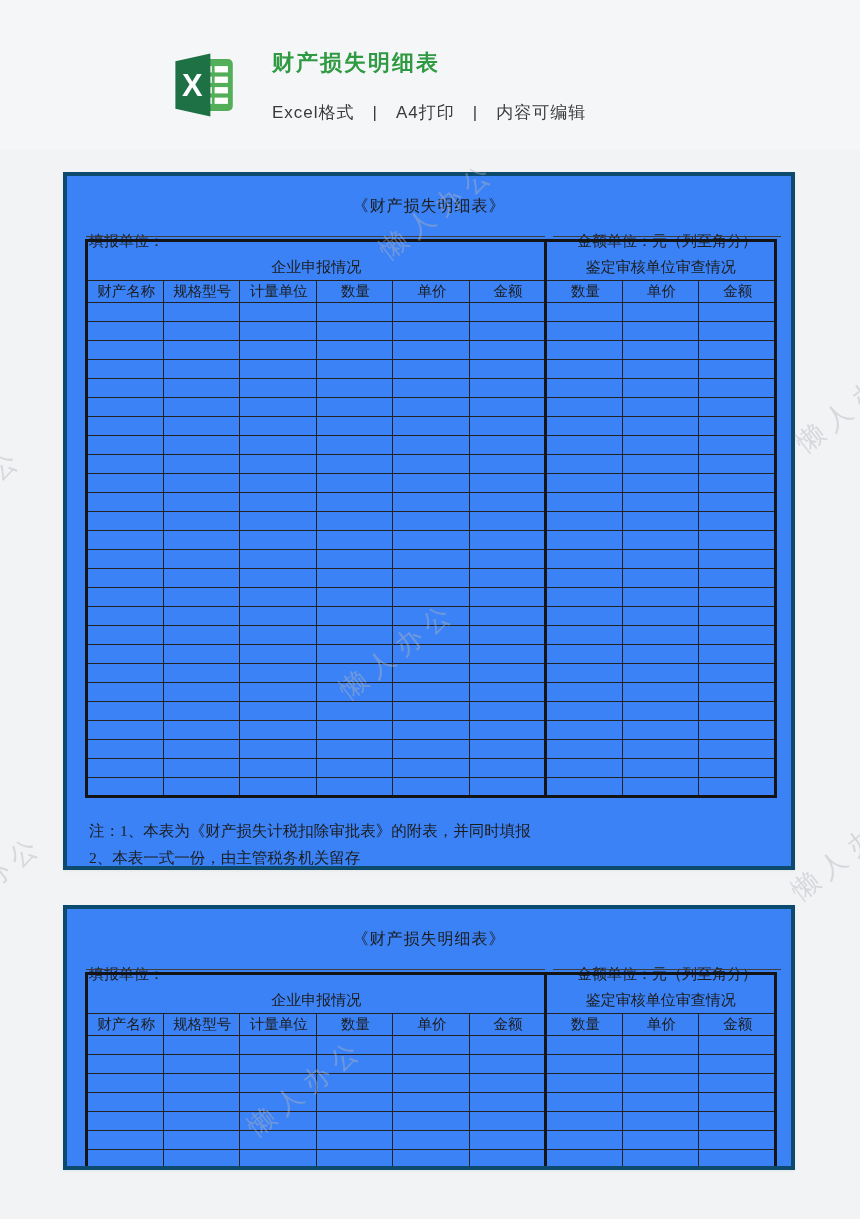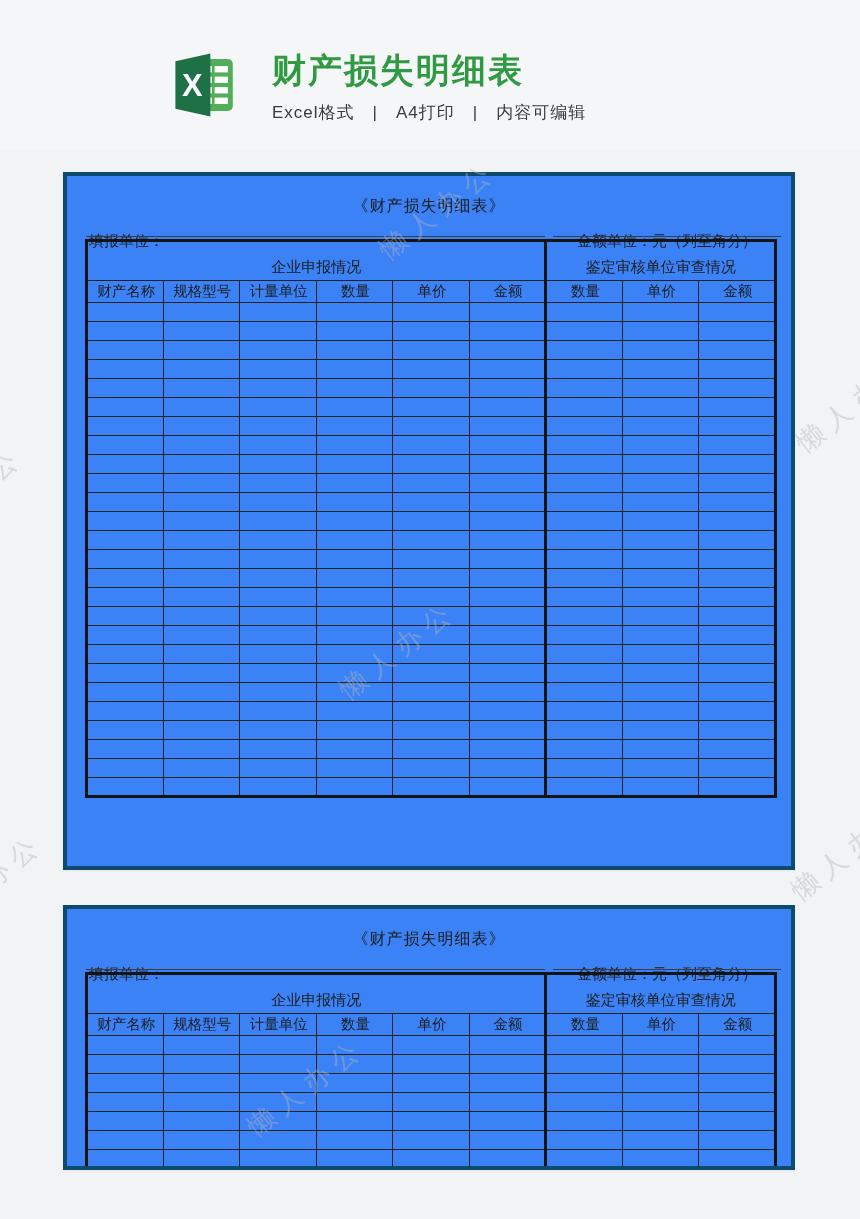--- a/index.html
+++ b/index.html
@@ -10,21 +10,21 @@
     font-family: "Liberation Sans", "DejaVu Sans", sans-serif;
     position: relative;
     overflow: hidden;
   }
 
   
   .site-header { position: absolute; left: 0; top: 0; width: 860px; height: 150px; background: #f5f6f8; }
   .excel-icon { position: absolute; left: 167px; top: 50px; width: 70px; height: 70px; }
   .main-title {
     position: absolute; left: 272px; top: 48px;
-    font-size: 34px; font-weight: bold; letter-spacing: 2px;
+    font-size: 22px; font-weight: bold; letter-spacing: 2px;
     color: #2f9a41;
   }
   .sub-title {
     position: absolute; left: 272px; top: 101px;
     font-size: 17px; font-weight: normal; letter-spacing: 1px;
     color: #3a3a3a;
   }
 
   
   .card {
@@ -427,20 +427,24 @@
             <td></td>
             <td></td>
             <td></td>
             <td class="thick-left"></td>
             <td></td>
             <td></td>
           </tr>
         </tbody>
     </table>
 
+    <div class="notes">
+      <div>注：1、本表为《财产损失计税扣除审批表》的附表，并同时填报</div>
+      <div>2、本表一式一份，由主管税务机关留存</div>
+    </div>
   </div>
 </div>
 
 <div class="card page2">
   <div class="sheet">
     <div class="doc-title">《财产损失明细表》</div>
     <div class="info-row">
       <span class="fill-unit">填报单位：</span>
       <span class="amount-unit">金额单位：元（列至角分）</span>
     </div>

